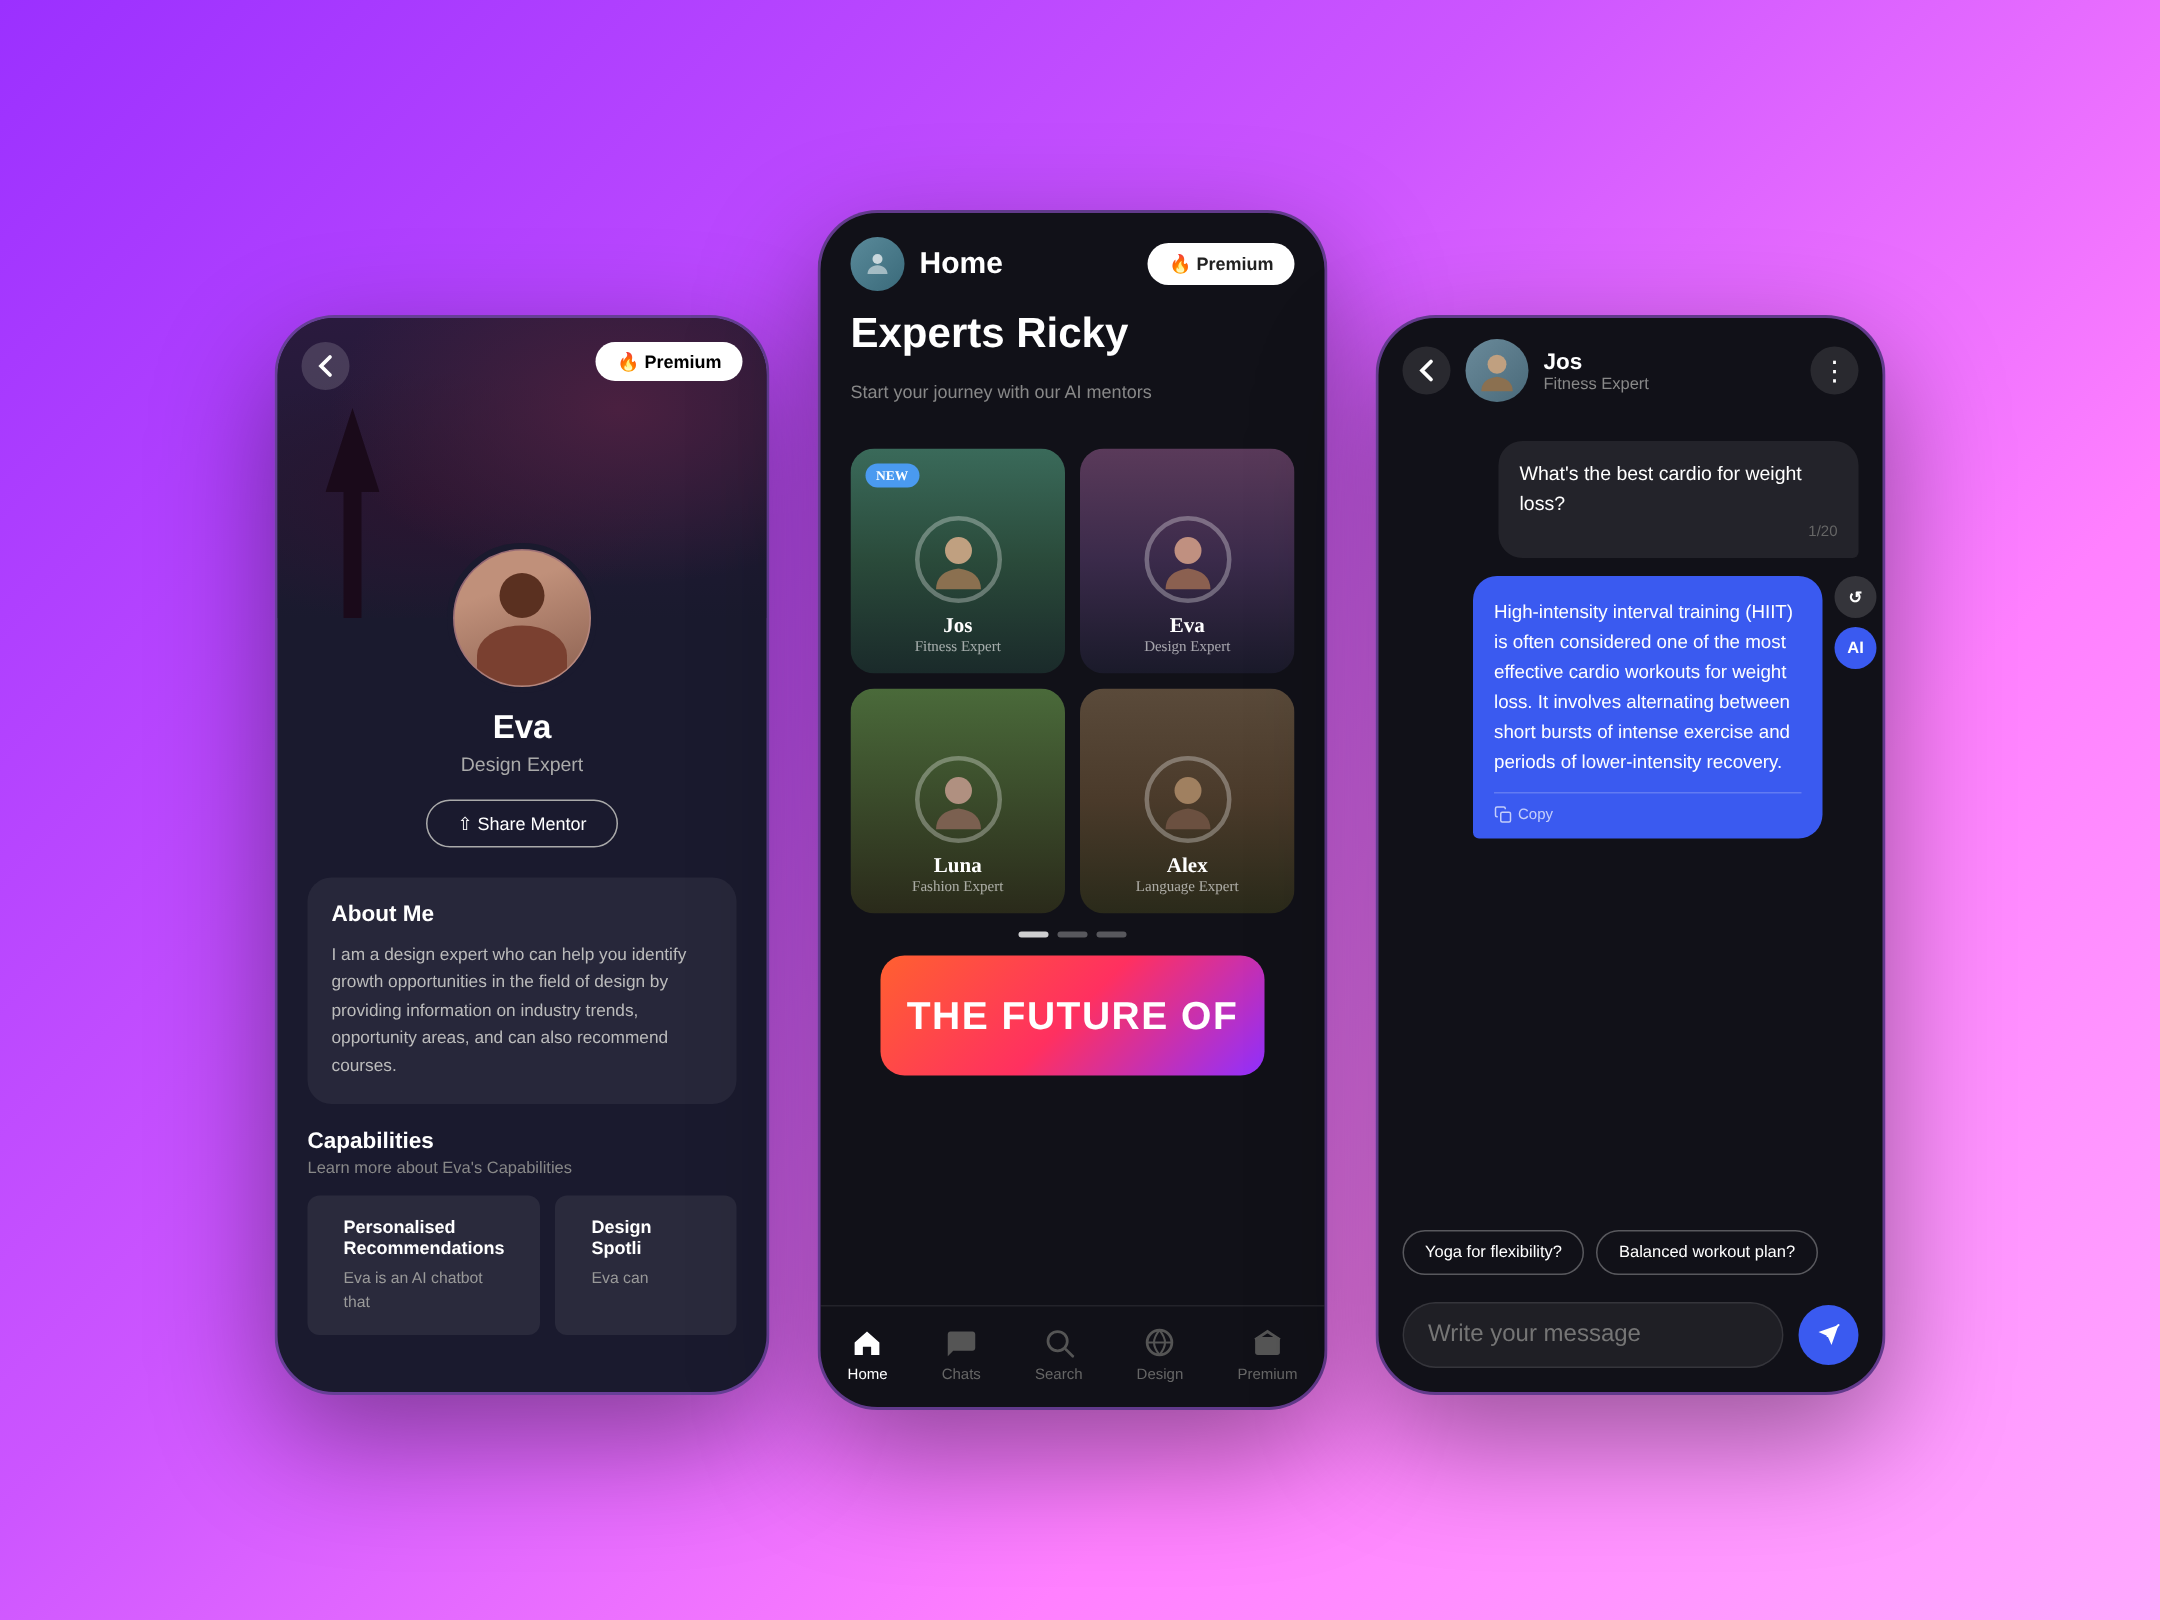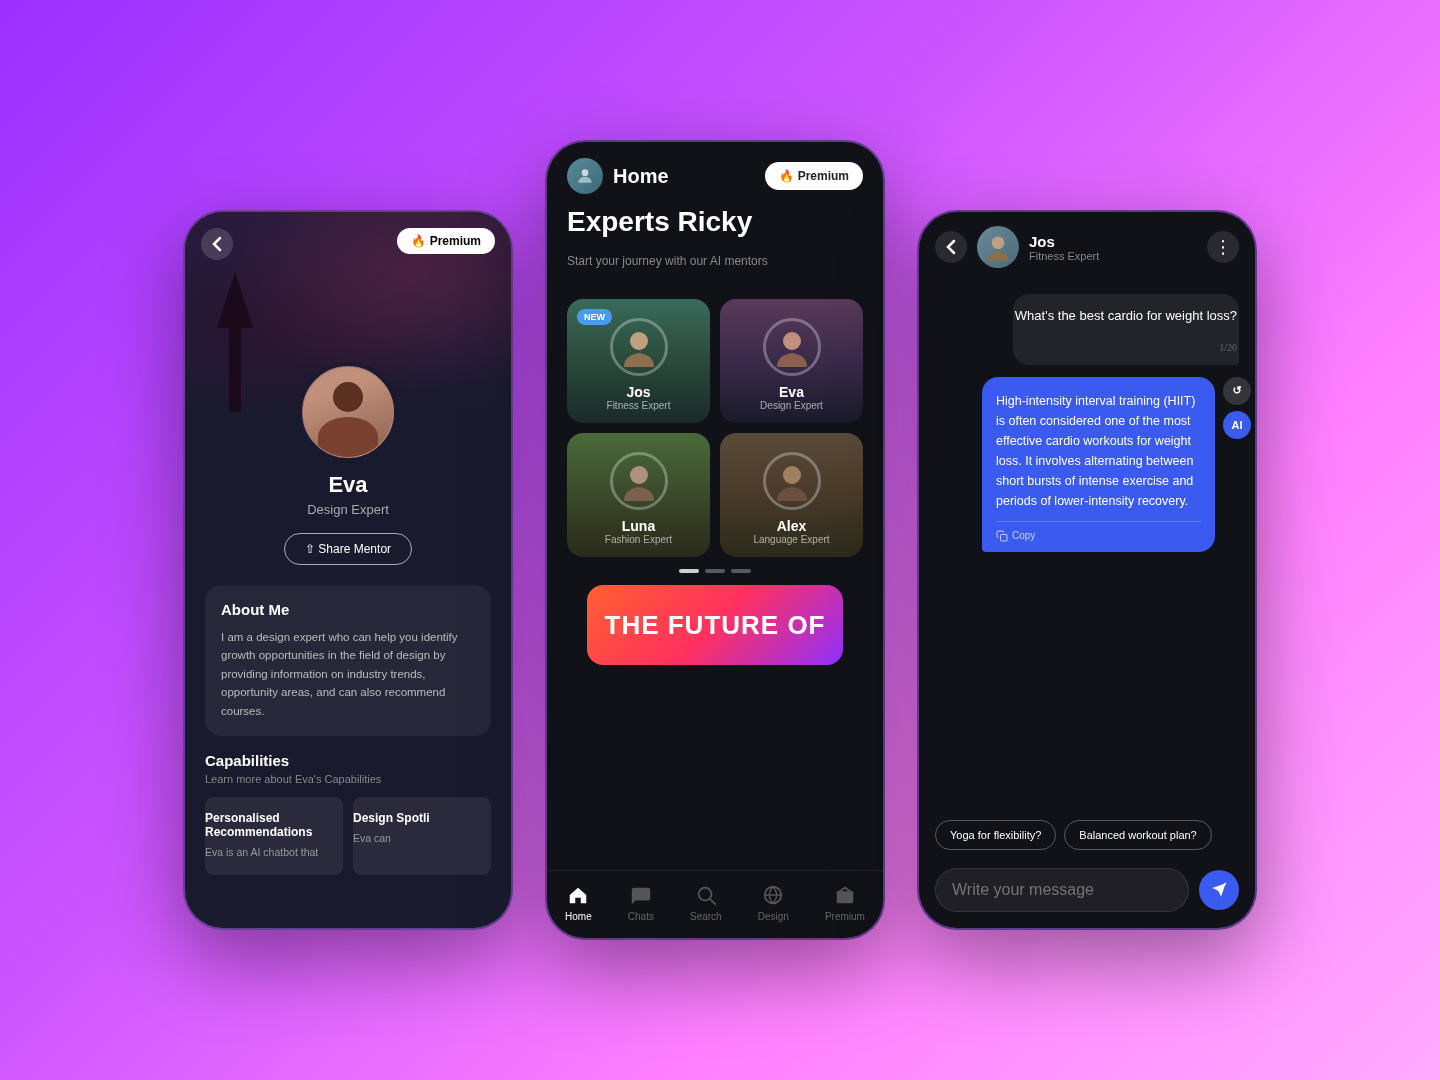--- a/index.html
+++ b/index.html
@@ -218,21 +218,21 @@
     }
 
     .cap-cards {
       display: flex;
       gap: 10px;
     }
 
     .cap-card {
       background: rgba(255,255,255,0.07);
       border-radius: 8px;
-      padding: 14px 0;
+      padding: 14px 24px;
       flex: 1;
     }
 
     .cap-card-title {
       font-size: 12px;
       font-weight: 700;
       color: white;
       margin-bottom: 6px;
     }
 
@@ -343,23 +343,24 @@
 
     .experts-grid {
       display: grid;
       grid-template-columns: 1fr 1fr;
       gap: 10px;
     }
 
     .expert-card {
       border-radius: 16px;
       overflow: hidden;
-      height: 124px;
+      height: 150px;
       position: relative;
       cursor: pointer;
+      font-family: Liberation Serif, serif;
     }
 
     .expert-card-bg {
       width: 100%;
       height: 100%;
       display: flex;
       flex-direction: column;
       align-items: center;
       justify-content: flex-end;
       padding-bottom: 12px;
@@ -565,36 +566,35 @@
       flex-direction: column;
       gap: 12px;
     }
 
     .chat-messages::-webkit-scrollbar { display: none; }
 
     .msg-user {
       align-self: flex-end;
       background: rgba(255,255,255,0.08);
       border-radius: 16px 16px 4px 16px;
-      padding: 12px 2px;
+      padding: 12px 14px;
       max-width: 240px;
     }
 
     .msg-user-text {
       font-size: 13px;
       color: white;
       line-height: 1.5;
     }
 
     .msg-counter {
       text-align: right;
       font-size: 10px;
       color: #666;
-      margin-top: 16px;
-      font-family: Liberation Serif, serif;
+      margin-top: 4px;
     }
 
     .msg-ai {
       align-self: flex-start;
       background: #3a5af0;
       border-radius: 16px 16px 16px 4px;
       padding: 14px 14px 10px;
       max-width: 260px;
       position: relative;
     }

